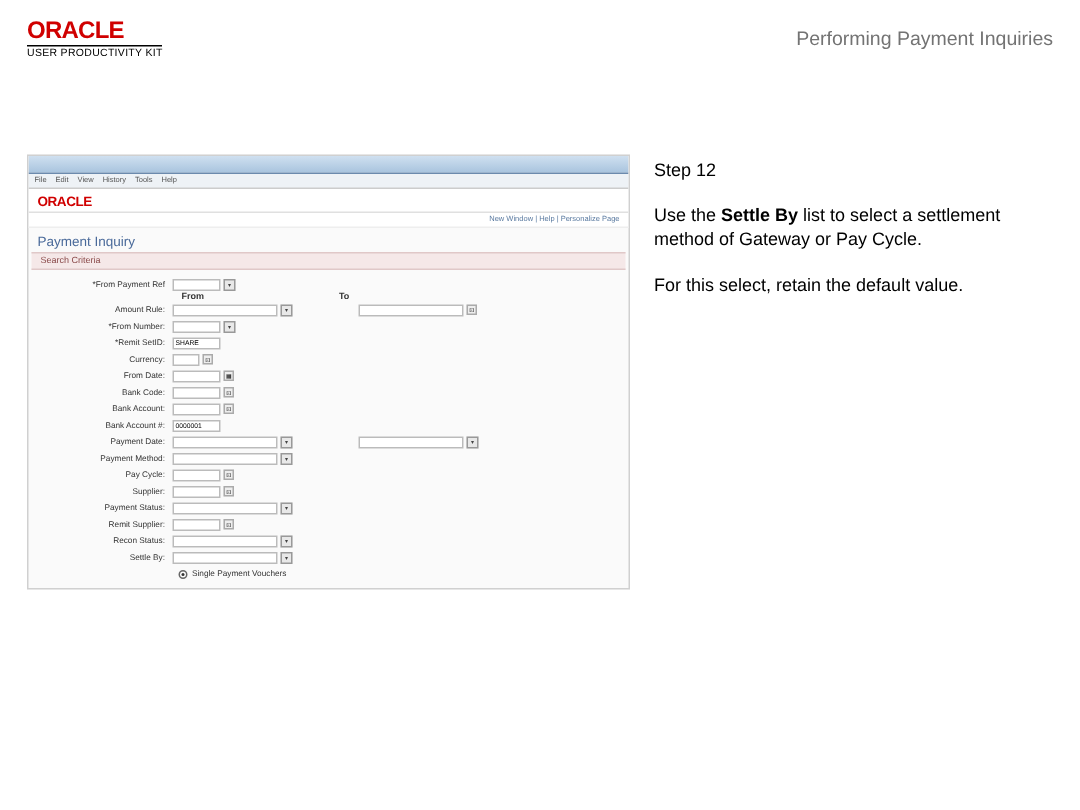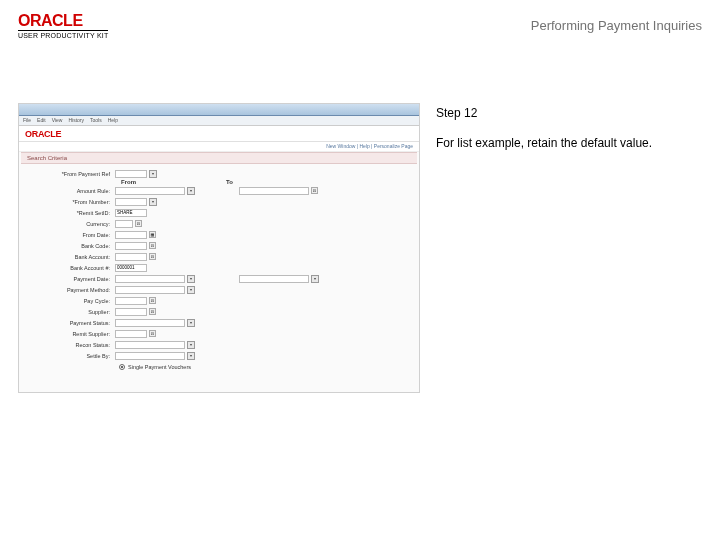--- a/index.html
+++ b/index.html
@@ -203,20 +203,21 @@
       <span>Edit</span>
       <span>View</span>
       <span>History</span>
       <span>Tools</span>
       <span>Help</span>
     </div>
     <div class="app-brandbar">
       <span class="mini-oracle">ORACLE</span>
     </div>
     <div class="crumb-bar">New Window | Help | Personalize Page</div>
+    <div class="page-heading">Payment Inquiry</div>
     <div class="section-bar">Search Criteria</div>
 
     <div class="form-area">
       <div class="form-row">
         <div class="form-label">*From Payment Ref</div>
         <div class="form-input narrow"></div>
         <div class="dd-arrow">▾</div>
       </div>
       <div class="cols-header">
         <span>From</span>
@@ -309,16 +310,19 @@
       <div class="radio-row">
         <div class="radio-dot checked"></div>
         <span>Single Payment Vouchers</span>
       </div>
 
     </div>
   </div>
 
   <div class="instructions">
     <p class="step-label">Step 12</p>
-    <p>For list example, retain the default value.</p>
+    <p>
+      <span>Use the </span><b>Settle By</b><span> list to select a settlement method of Gateway or Pay Cycle.</span>
+    </p>
+    <p>For this select, retain the default value.</p>
   </div>
 
 </div>
 
 </body></html>

